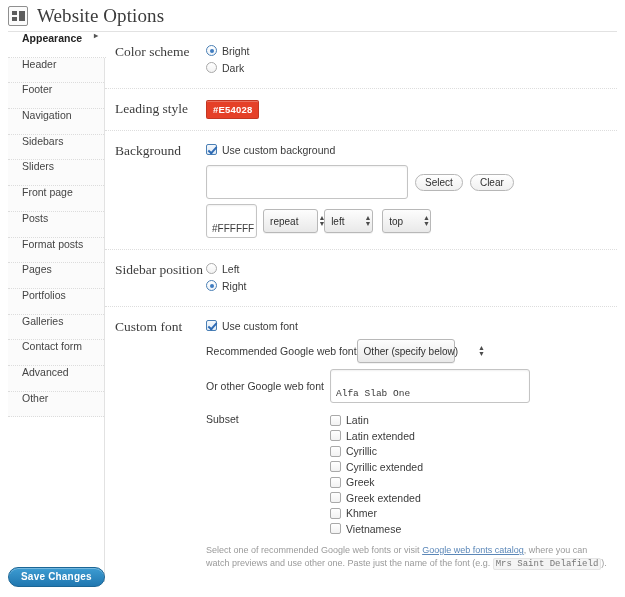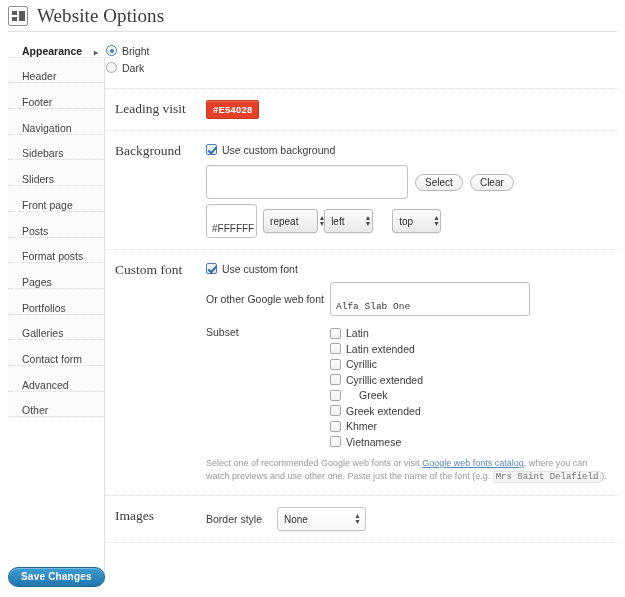--- a/index.html
+++ b/index.html
@@ -69,21 +69,21 @@
   #sidebar {
     width: 97px;
     flex: 0 0 97px;
     box-sizing: border-box;
     border-right: 1px solid #e2e2e2;
     background: #fdfdfd;
   }
   .nav-item {
     height: 25.7px;
     display: flex;
-    align-items: flex-end;
+    align-items: flex-start;
     padding-left: 14px;
     padding-right: 8px;
     box-sizing: border-box;
     font-size: 10.5px;
     color: #444444;
     border-bottom: 1px dotted #dcdcdc;
     background: #fbfbfb;
     cursor: pointer;
     position: relative;
   }
@@ -393,34 +393,35 @@
     </div>
     <div class="nav-item">
       <span class="nav-label">Other</span>
     </div>
     <div id="sidebar-tail"></div>
   </div>
 
   <div id="content">
 
     <div class="section">
+      <div class="sec-label">Color scheme</div>
       <div class="sec-body">
         <div class="radio-row">
           <span class="radio checked"></span>
           <span class="ctl-label">Bright</span>
         </div>
         <div class="radio-row">
           <span class="radio"></span>
           <span class="ctl-label">Dark</span>
         </div>
       </div>
     </div>
 
     <div class="section">
-      <div class="sec-label">Leading visit</div>
+      <div class="sec-label">Leading style</div>
       <div class="sec-body">
         <span class="color-swatch" id="leading-swatch" style="background: rgb(229, 64, 40);">#E54028</span>
       </div>
     </div>
 
     <div class="section">
       <div class="sec-label">Background</div>
       <div class="sec-body">
         <div class="check-row">
           <span class="checkbox checked"></span>
@@ -440,40 +441,63 @@
                 <span>▼</span>
               </span>
           </span>
           <span class="sel" style="width:49px;margin-left:3px;">
             <span class="sel-val">left</span>
             <span class="sel-arrows">
                 <span>▲</span>
                 <span>▼</span>
               </span>
           </span>
-          <span class="sel" style="width:49px;margin-left:16px;">
+          <span class="sel" style="width:49px;margin-left:6px;">
             <span class="sel-val">top</span>
             <span class="sel-arrows">
                 <span>▲</span>
                 <span>▼</span>
               </span>
           </span>
         </div>
       </div>
     </div>
 
+    <div class="section">
+      <div class="sec-label">Sidebar position</div>
+      <div class="sec-body">
+        <div class="radio-row">
+          <span class="radio"></span>
+          <span class="ctl-label">Left</span>
+        </div>
+        <div class="radio-row">
+          <span class="radio checked"></span>
+          <span class="ctl-label">Right</span>
+        </div>
+      </div>
+    </div>
 
     <div class="section">
       <div class="sec-label">Custom font</div>
       <div class="sec-body">
         <div class="check-row">
           <span class="checkbox checked"></span>
           <span class="ctl-label">Use custom font</span>
         </div>
 
+        <div class="inline-row">
+          <span class="field-label">Recommended Google web font</span>
+          <span class="sel" style="width:98px;">
+            <span class="sel-val">Other (specify below)</span>
+            <span class="sel-arrows">
+                <span>▲</span>
+                <span>▼</span>
+              </span>
+          </span>
+        </div>
 
         <div class="inline-row">
           <span class="field-label">Or other Google web font</span>
           <span class="txt-input mono" style="width:200px;">Alfa Slab One</span>
         </div>
 
         <div class="inline-row" style="align-items:flex-start;margin-top:9px;">
           <span class="field-label" style="padding-top:1px;">Subset</span>
           <span class="subset-list">
             <span class="check-row" style="display:flex;">
@@ -485,21 +509,21 @@
               <span class="ctl-label">Latin extended</span>
             </span>
             <span class="check-row" style="display:flex;">
               <span class="checkbox"></span>
               <span class="ctl-label">Cyrillic</span>
             </span>
             <span class="check-row" style="display:flex;">
               <span class="checkbox"></span>
               <span class="ctl-label">Cyrillic extended</span>
             </span>
-            <span class="check-row" style="display:flex;gap:13px;">
+            <span class="check-row" style="display:flex;">
               <span class="checkbox"></span>
               <span class="ctl-label">Greek</span>
             </span>
             <span class="check-row" style="display:flex;">
               <span class="checkbox"></span>
               <span class="ctl-label">Greek extended</span>
             </span>
             <span class="check-row" style="display:flex;">
               <span class="checkbox"></span>
               <span class="ctl-label">Khmer</span>

